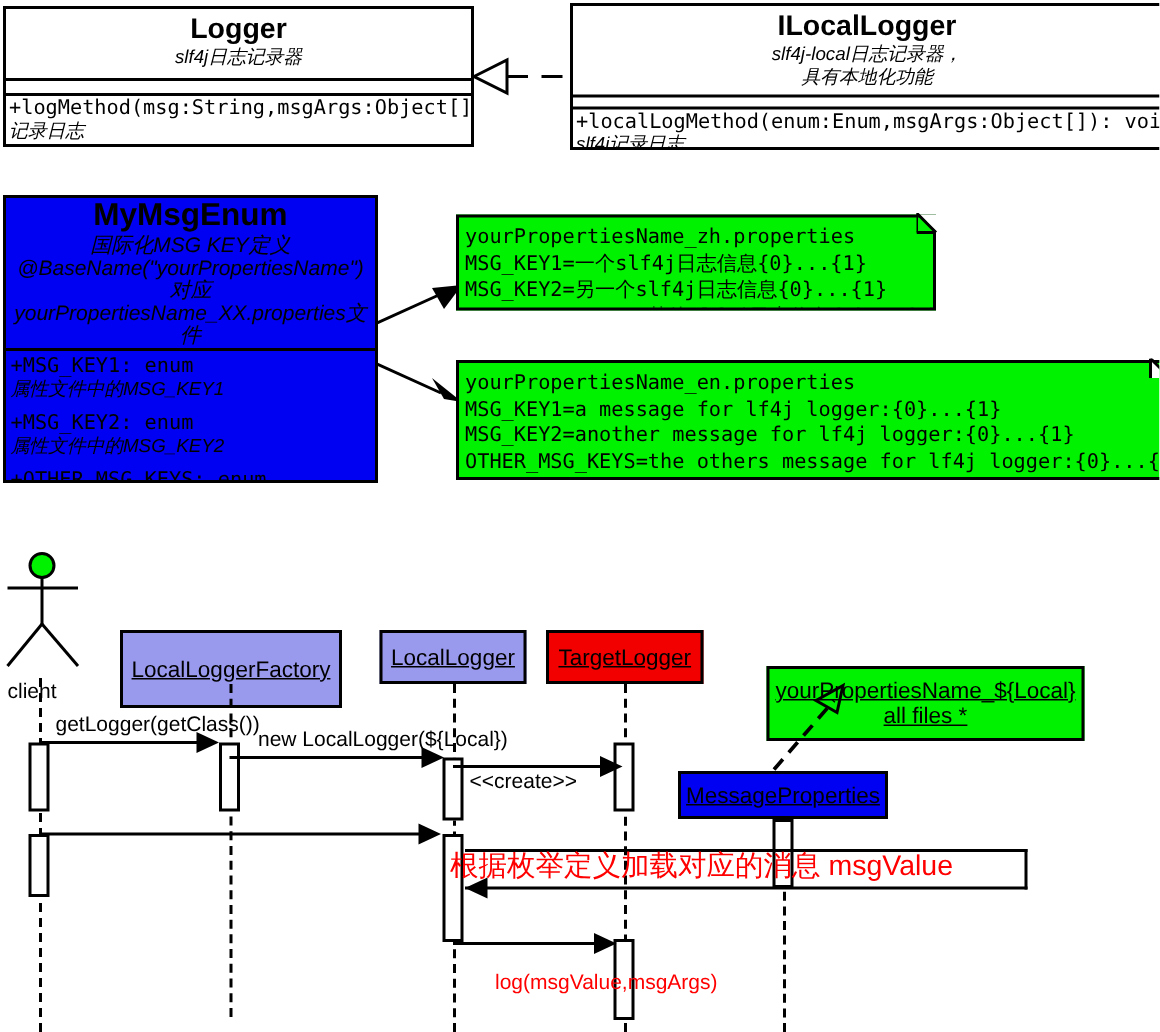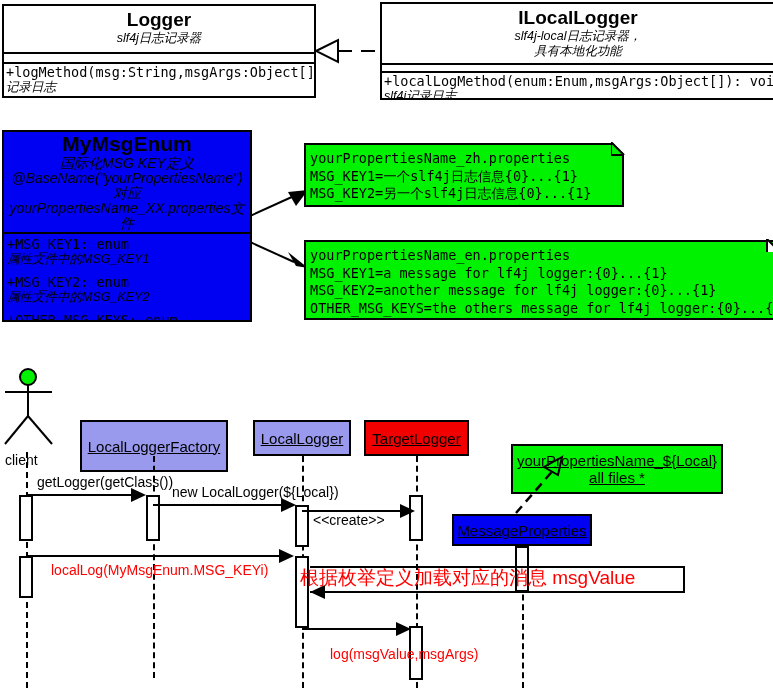--- a/index.html
+++ b/index.html
@@ -328,21 +328,20 @@
   <div class="msg-line" style="left:153px; top:504px; width:135px;"></div>
   <div class="arrowhead-r" style="left:281px; top:498px;"></div>
   <div class="msg-label" style="left:172px; top:484px;">new LocalLogger(${Local})</div>
 
   <div class="msg-line" style="left:302px; top:510px; width:104px;"></div>
   <div class="arrowhead-r" style="left:400px; top:504px;"></div>
   <div class="msg-label" style="left:313px; top:512px;">&lt;&lt;create&gt;&gt;</div>
 
   <div class="msg-line" style="left:26px; top:555px; width:260px;"></div>
   <div class="arrowhead-r" style="left:279px; top:549px;"></div>
-  <div class="msg-label red" style="left:51px; top:562px;">localLog(MyMsgEnum.MSG_KEYi)</div>
 
   <div class="selfloop" style="left:310px; top:566px; width:375px; height:27px;"></div>
   <div class="arrowhead-l" style="left:310px; top:585px;"></div>
   <div class="msg-label red" style="left:300px; top:570px; font-size:19px;">根据枚举定义加载对应的消息 msgValue</div>
 
   <div class="msg-line" style="left:302px; top:628px; width:104px;"></div>
   <div class="arrowhead-r" style="left:396px; top:622px;"></div>
   <div class="msg-label red" style="left:330px; top:615px;margin-top:31px;">log(msgValue,msgArgs)</div>
 
 </div>

